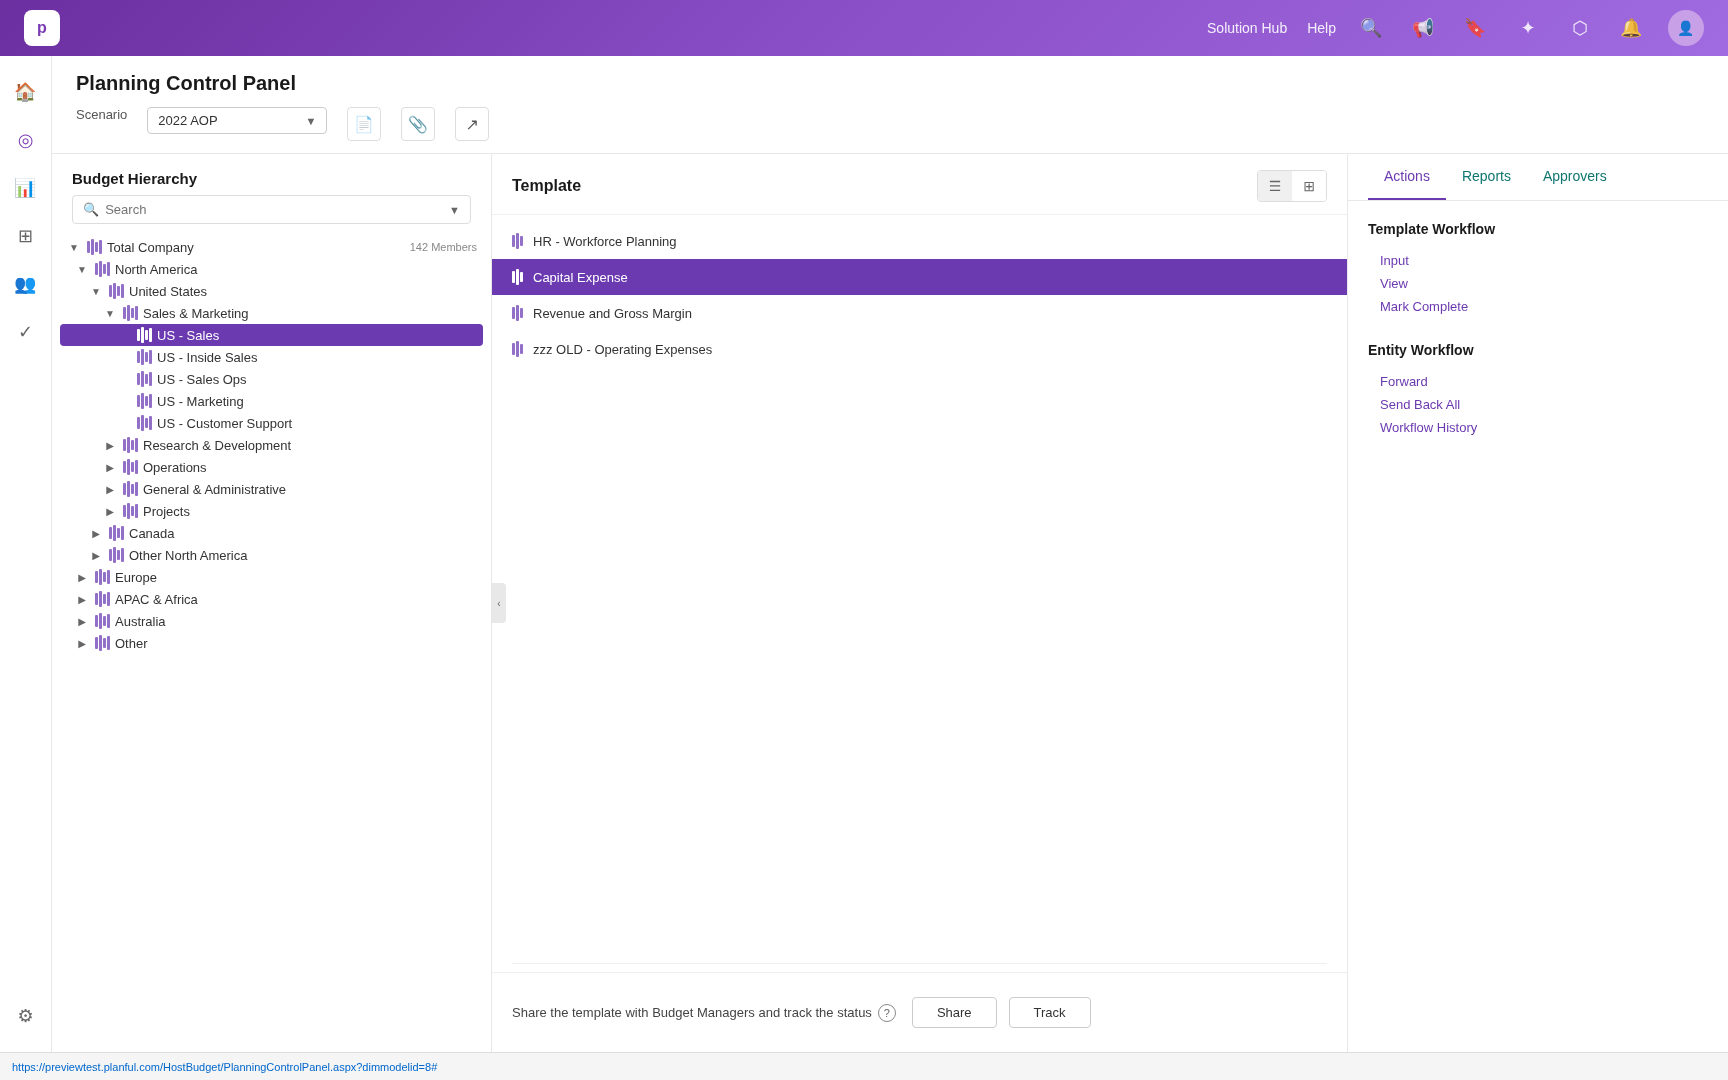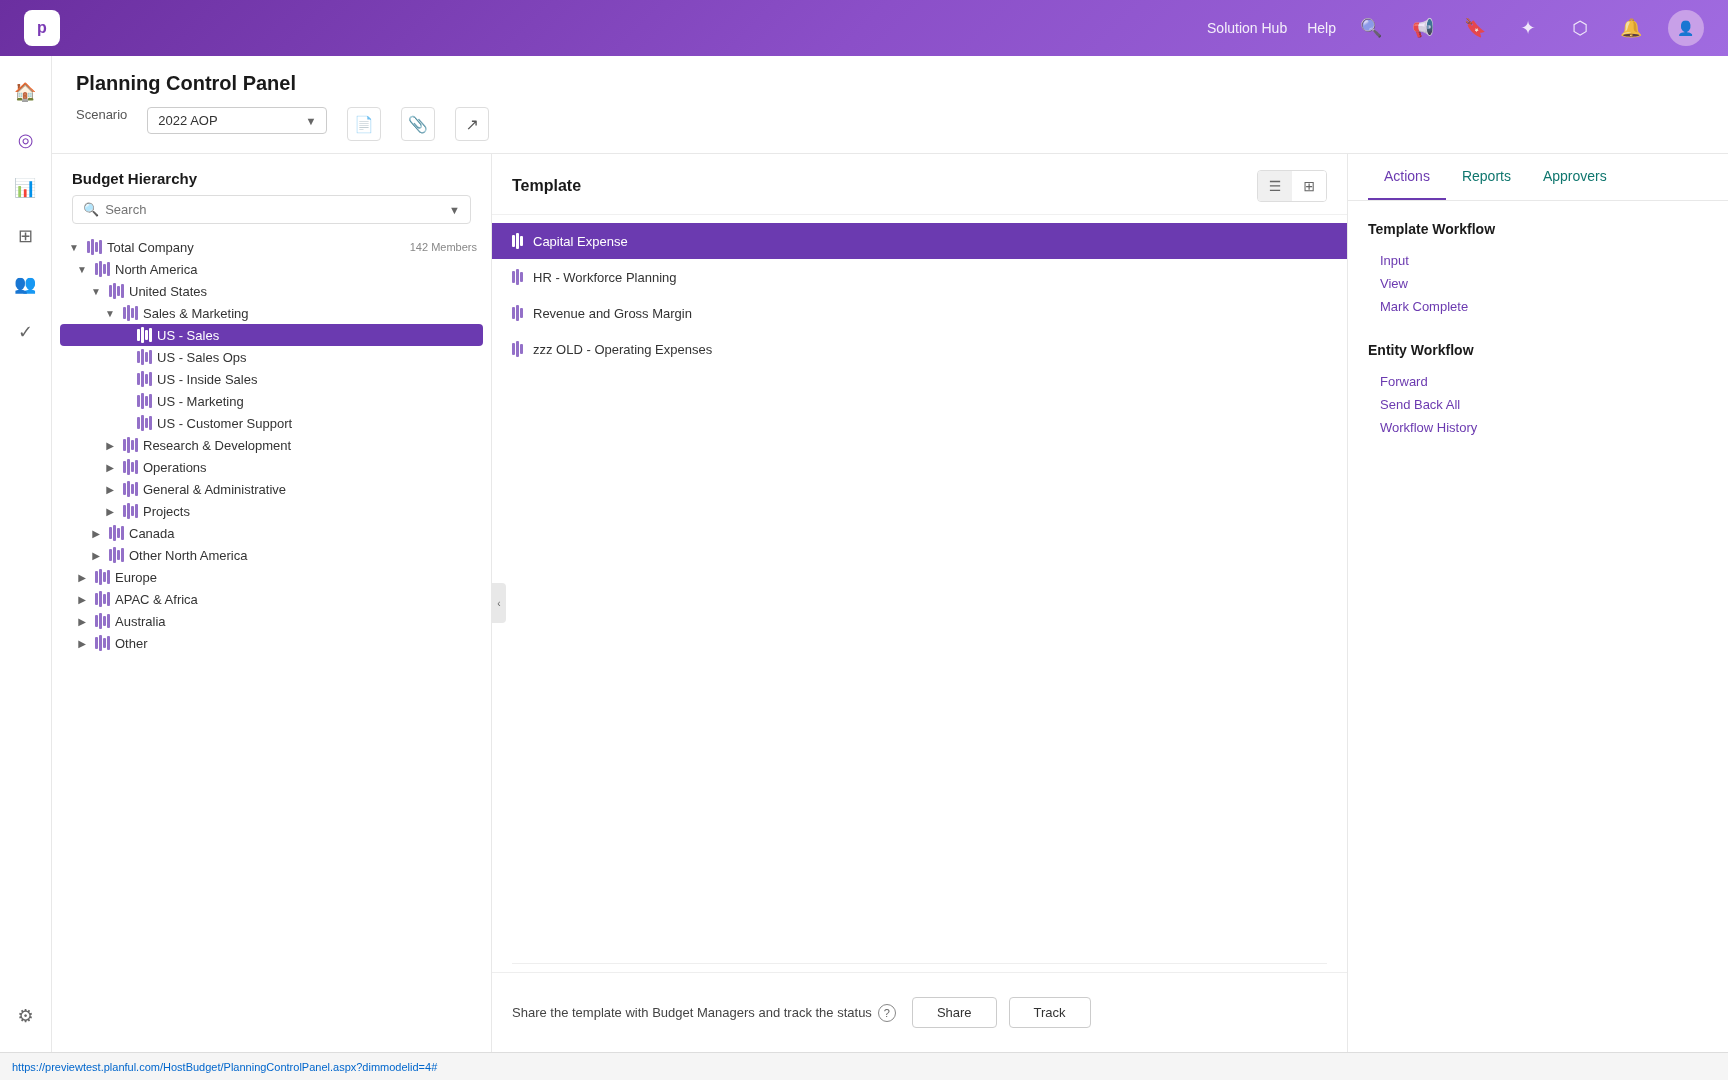--- a/index.html
+++ b/index.html
@@ -560,32 +560,32 @@
           </div>
 
           <div class="tree-node indent-4">
             <span class="tree-toggle" style="color:transparent;">▶</span>
             <span class="tree-icon">
                 <span></span>
                 <span></span>
                 <span></span>
                 <span></span>
               </span>
-            <span class="tree-label">US - Sales Ops</span>
+            <span class="tree-label">US - Inside Sales</span>
           </div>
 
           <div class="tree-node indent-4">
             <span class="tree-toggle" style="color:transparent;">▶</span>
             <span class="tree-icon">
                 <span></span>
                 <span></span>
                 <span></span>
                 <span></span>
               </span>
-            <span class="tree-label">US - Inside Sales</span>
+            <span class="tree-label">US - Sales Ops</span>
           </div>
 
           <div class="tree-node indent-4">
             <span class="tree-toggle" style="color:transparent;">▶</span>
             <span class="tree-icon">
                 <span></span>
                 <span></span>
                 <span></span>
                 <span></span>
               </span>
@@ -721,36 +721,36 @@
         <div class="template-header">
           <span class="template-title">Template</span>
           <div class="view-toggle">
             <button class="view-btn active">☰</button>
             <button class="view-btn">⊞</button>
           </div>
         </div>
 
         <div class="template-list">
 
+          <div class="template-item">
+            <span class="template-item-icon">
+                <span></span>
+                <span></span>
+                <span></span>
+              </span>
+            <span>HR - Workforce Planning</span>
+          </div>
+
           <div class="template-item active">
             <span class="template-item-icon">
                 <span></span>
                 <span></span>
                 <span></span>
               </span>
             <span>Capital Expense</span>
-          </div>
-
-          <div class="template-item">
-            <span class="template-item-icon">
-                <span></span>
-                <span></span>
-                <span></span>
-              </span>
-            <span>HR - Workforce Planning</span>
           </div>
 
           <div class="template-item">
             <span class="template-item-icon">
                 <span></span>
                 <span></span>
                 <span></span>
               </span>
             <span>Revenue and Gross Margin</span>
           </div>
@@ -803,14 +803,14 @@
             <a class="workflow-link">Workflow History</a>
           </div>
         </div>
       </div>
 
     </div>
   </div>
 </div>
 
 <div class="status-bar">
-  <span>https://previewtest.planful.com/HostBudget/PlanningControlPanel.aspx?dimmodelid=4#</span>
+  <span>https://previewtest.planful.com/HostBudget/PlanningControlPanel.aspx?dimmodelid=8#</span>
 </div>
 
 </body></html>

